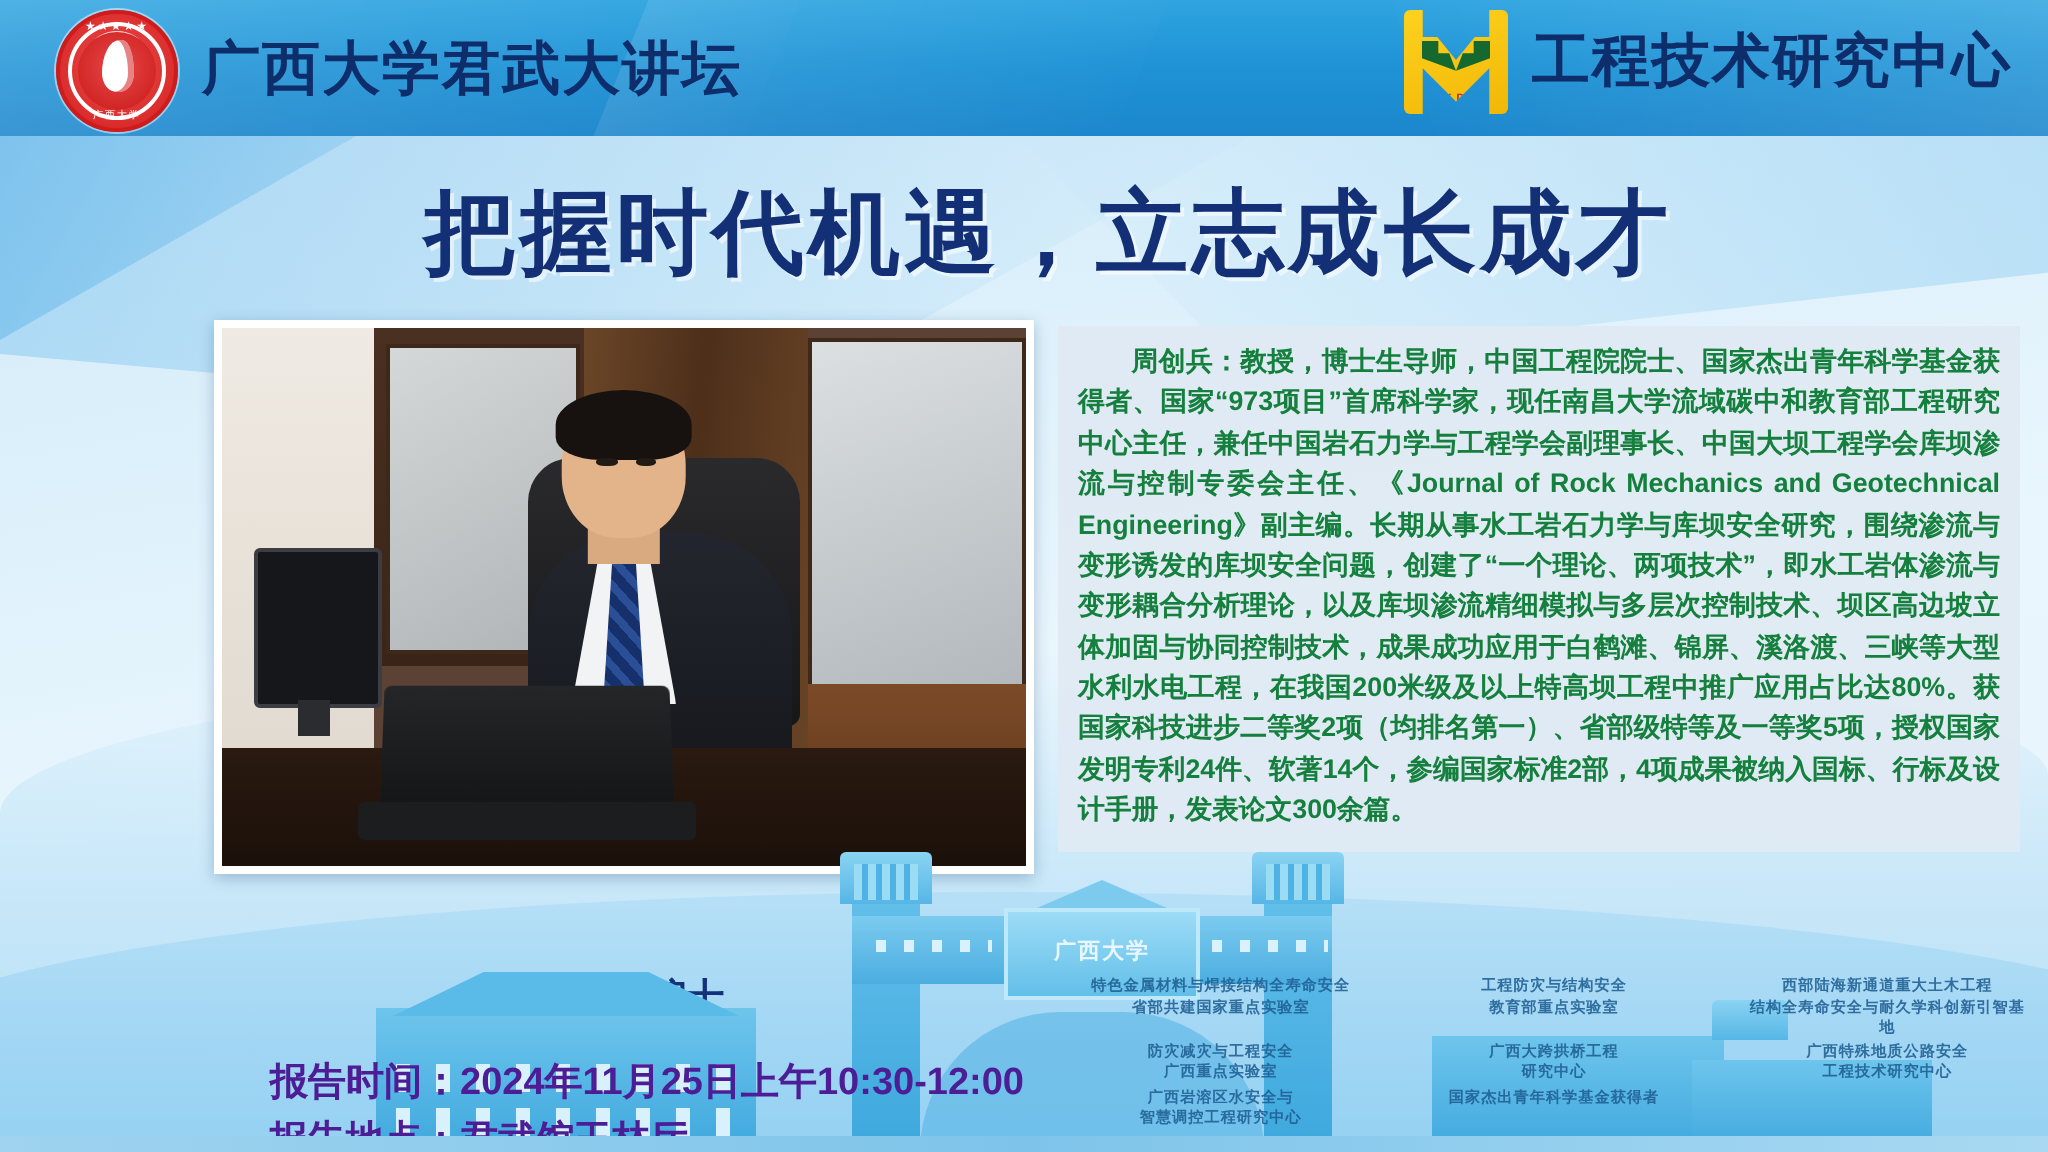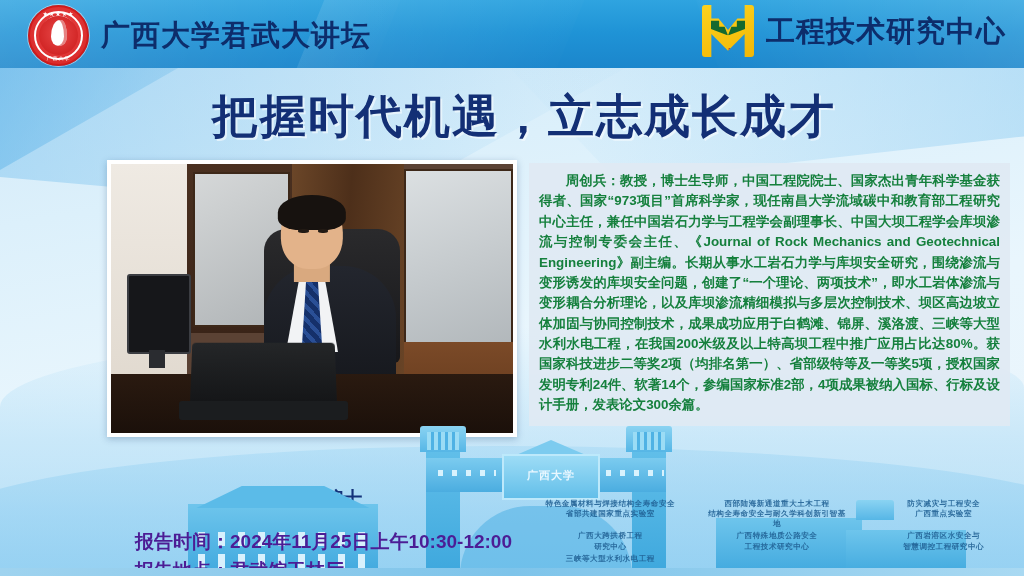--- a/index.html
+++ b/index.html
@@ -307,26 +307,27 @@
     <div class="g-cap l"></div>
     <div class="g-cap r"></div>
   </div>
 
   <div class="bldg bldg-r1"></div>
   <div class="bldg bldg-r2"></div>
   <div class="cap-r"></div>
 
   <div class="labels">
     <div class="lab">特色金属材料与焊接结构全寿命安全<br>省部共建国家重点实验室</div>
+    <div class="lab">工程防灾与结构安全<br>教育部重点实验室</div>
     <div class="lab">西部陆海新通道重大土木工程<br>结构全寿命安全与耐久学科创新引智基地</div>
     <div class="lab">防灾减灾与工程安全<br>广西重点实验室</div>
     <div class="lab">广西大跨拱桥工程<br>研究中心</div>
     <div class="lab">广西特殊地质公路安全<br>工程技术研究中心</div>
     <div class="lab">广西岩溶区水安全与<br>智慧调控工程研究中心</div>
-    <div class="lab">三峡等大型水利水电工程</div>
+    <div class="lab">国家杰出青年科学基金获得者</div>
   </div>
 
   <div class="event">
     <div>报告时间：2024年11月25日上午10:30-12:00</div>
     <div>报告地点：君武馆玉林厅</div>
   </div>
 
   <div class="bg-bottom-strip"></div>
 </div>
 

